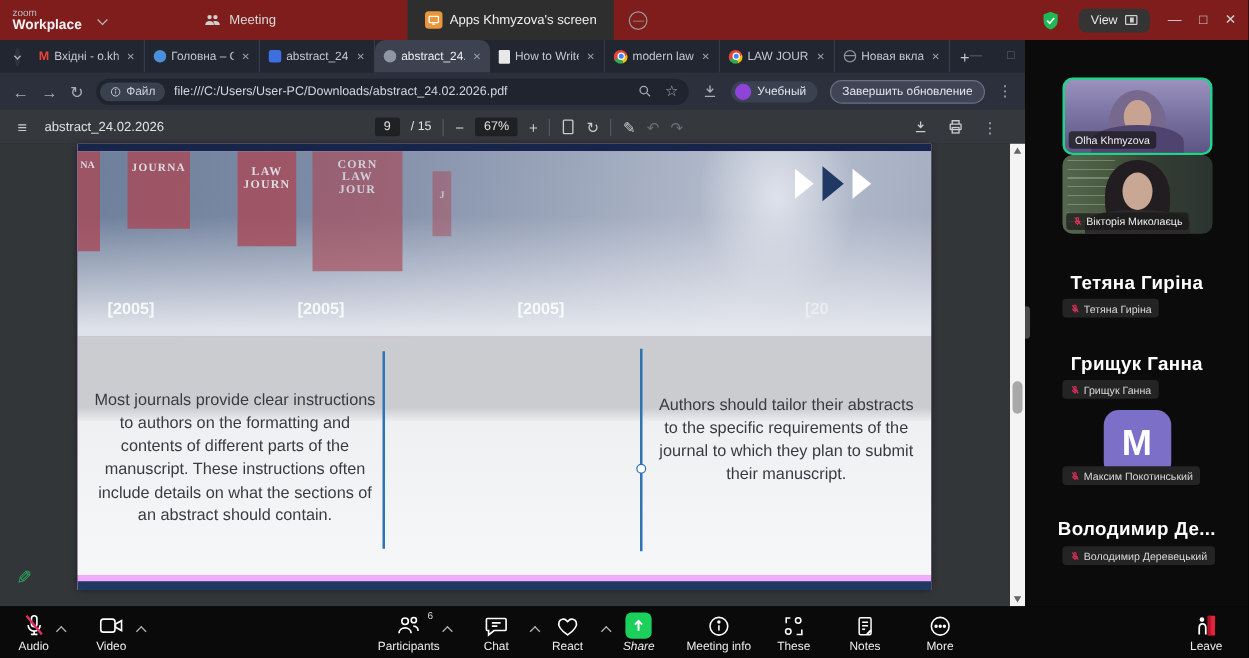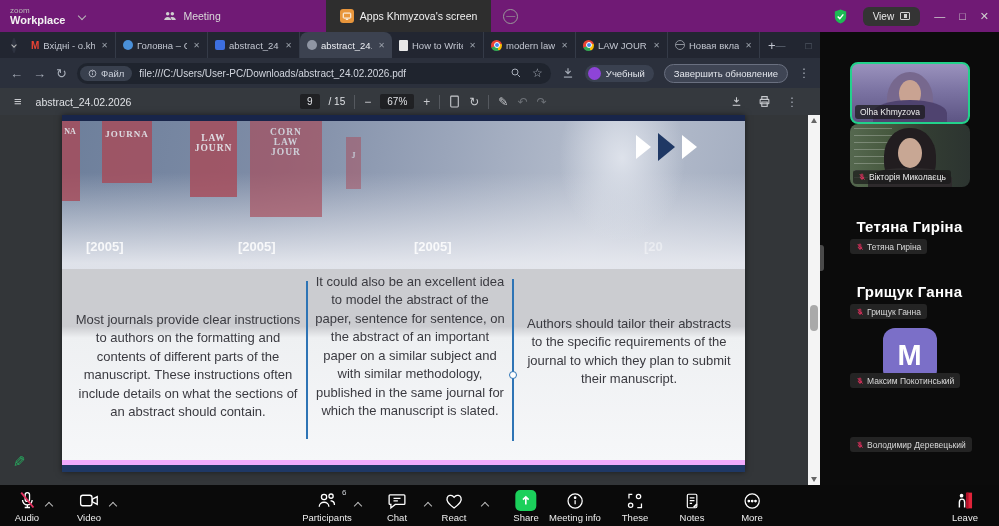--- a/index.html
+++ b/index.html
@@ -1,20 +1,20 @@
 <!DOCTYPE html>
 <html><head>
 <meta charset="utf-8">
 <style>
   html,body{margin:0;padding:0;background:#000;}
   *{box-sizing:border-box;font-family:"Liberation Sans",sans-serif;}
   .stage{position:relative;width:999px;height:526px;overflow:hidden;background:#050505;}
 
   
-  .ztop{position:absolute;left:0;top:0;width:999px;height:32px;background:#701a75;display:flex;align-items:center;}
+  .ztop{position:absolute;left:0;top:0;width:999px;height:32px;background:#7f1d1d;display:flex;align-items:center;}
   .zapp{margin-left:10px;line-height:1;}
   .zapp .l1{font-size:8px;color:#b9b9b9;}
   .zapp .l2{font-size:11px;font-weight:bold;color:#f2f2f2;}
   .chev{display:inline-block;width:6px;height:6px;border-right:1.5px solid #b9b9b9;border-bottom:1.5px solid #b9b9b9;transform:rotate(45deg);}
   .chev.up{transform:rotate(-135deg);}
   .ztab{display:flex;align-items:center;gap:6px;color:#d9d9d9;font-size:10.5px;}
   .ztab.meeting{margin-left:78px;}
   .zsharetab{margin-left:105px;height:32px;display:flex;align-items:center;gap:6px;background:#2e2e2e;padding:0 14px;color:#f0f0f0;font-size:10.5px;}
   .orange-ic{width:14px;height:14px;background:#e8963c;border-radius:3px;display:flex;align-items:center;justify-content:center;}
   .circ-dash{margin-left:12px;width:15px;height:15px;border:1.4px solid #9a9a9a;border-radius:50%;color:#9a9a9a;display:flex;align-items:center;justify-content:center;font-size:9px;line-height:1;}
@@ -321,21 +321,20 @@
           <div class="years">
             <span style="left:24px;">[2005]</span>
             <span style="left:176px;">[2005]</span>
             <span style="left:352px;">[2005]</span>
             <span style="left:582px;opacity:.5;">[20</span>
           </div>
         </div>
         <div class="sbody">
           <div class="col c1">Most journals provide clear instructions to authors on the formatting and contents of different parts of the manuscript. These instructions often include details on what the sections of an abstract should contain.</div>
           <div class="vdiv d1"></div>
-          <div class="col c2">It could also be an excellent idea to model the abstract of the paper, sentence for sentence, on the abstract of an important paper on a similar subject and with similar methodology, published in the same journal for which the manuscript is slated.</div>
           <div class="vdiv d2"></div>
           <div class="col c3">Authors should tailor their abstracts to the specific requirements of the journal to which they plan to submit their manuscript.</div>
         </div>
         <div class="navybot"></div>
       </div>
       <span class="pencil">✎</span>
       <div class="vsb">
         <span class="up"></span>
         <span class="dn"></span>
         <span class="thumb"></span>
@@ -397,20 +396,21 @@
     <span class="listpill" style="top:341px;">
       <svg class="ic" width="8" height="8" viewBox="0 0 24 24" fill="none" stroke="#e0315e" stroke-width="2.6">
           <rect x="9.5" y="3" width="5" height="10" rx="2.5"></rect>
           <path d="M6.5 11.5a5.5 5.5 0 0 0 11 0"></path>
           <path d="M12 17v4"></path>
           <path d="M5 3l15 17"></path>
         </svg>
       <span>Максим Покотинський</span>
     </span>
 
+    <div class="bigname" style="top:383px;">Володимир Де...</div>
     <span class="listpill" style="top:405px;">
       <svg class="ic" width="8" height="8" viewBox="0 0 24 24" fill="none" stroke="#e0315e" stroke-width="2.6">
           <rect x="9.5" y="3" width="5" height="10" rx="2.5"></rect>
           <path d="M6.5 11.5a5.5 5.5 0 0 0 11 0"></path>
           <path d="M12 17v4"></path>
           <path d="M5 3l15 17"></path>
         </svg>
       <span>Володимир Деревецький</span>
     </span>
   </div>
@@ -468,21 +468,21 @@
     <div class="bitem" style="left:454px;">
       <span class="icwrap">
           <svg class="ic" width="21" height="21" viewBox="0 0 24 24" fill="none" stroke="#fff" stroke-width="1.5">
             <path d="M12 20.5C5.5 16 2.8 12 4.2 8.6 5.3 6 8.8 5.2 10.8 7.2L12 8.4l1.2-1.2c2-2 5.5-1.2 6.6 1.4 1.4 3.4-1.3 7.4-7.8 11.9z"></path>
           </svg>
         </span>
       <span>React</span>
     </div>
     <span class="bcaret" style="left:485px;"><span class="chev up"></span></span>
 
-    <div class="bitem" style="left:526px;">
+    <div class="bitem" style="left:511px;font-style:italic;">
       <span class="icwrap">
           <span class="sharebox">
             <svg class="ic" width="13" height="13" viewBox="0 0 16 16" fill="none" stroke="#fff" stroke-width="2">
               <path d="M8 13V4M4.5 7 8 3.5 11.5 7"></path>
             </svg>
           </span>
         </span>
       <span>Share</span>
     </div>
 

